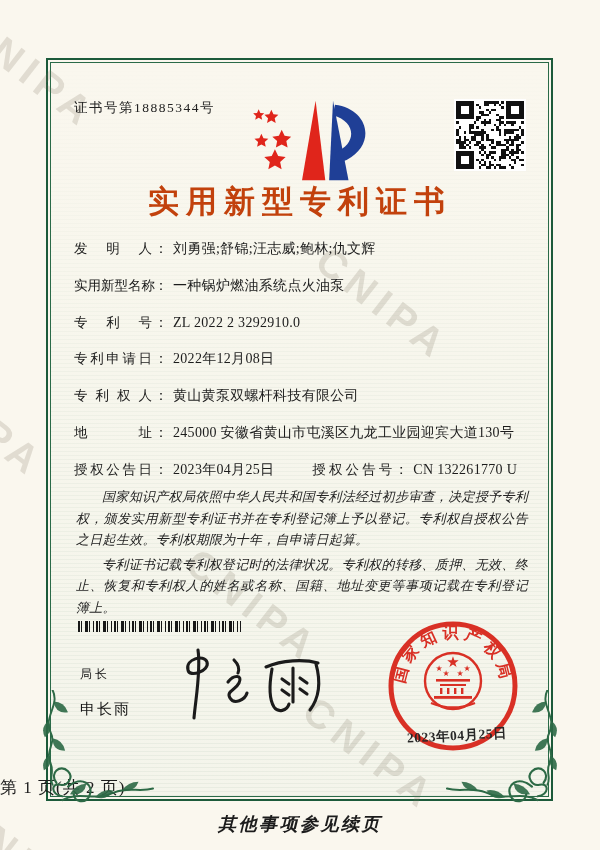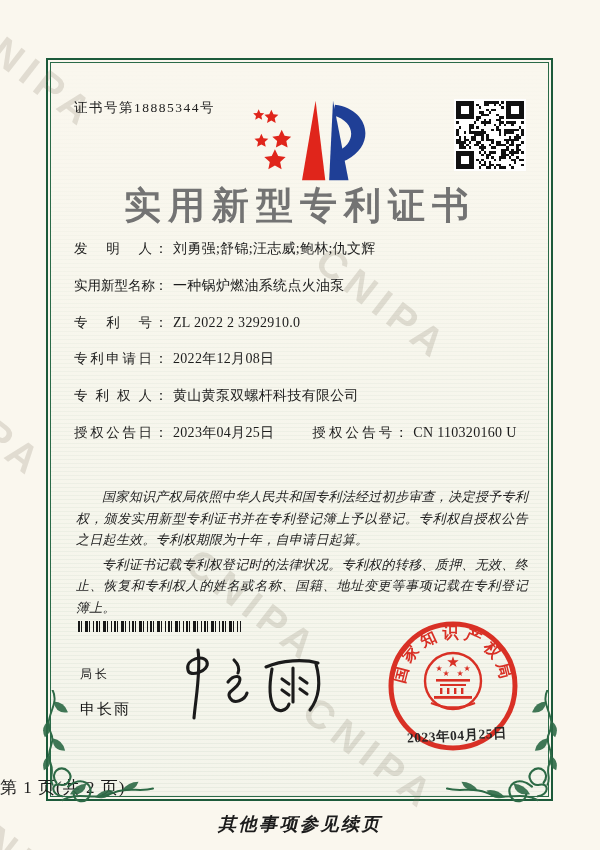--- a/index.html
+++ b/index.html
@@ -12,22 +12,22 @@
        linear-gradient(180deg, rgba(250,247,238,0.95) 0%, rgba(244,245,235,0.55) 45%, rgba(233,240,229,0.35) 100%),
        repeating-linear-gradient(180deg, rgba(70,120,90,0.10) 0 1px, rgba(0,0,0,0) 1px 4px);}
   
   .wm{position:absolute;z-index:2;font-family:"Liberation Sans","DejaVu Sans",sans-serif;
       font-weight:bold;font-size:40px;letter-spacing:7px;color:rgba(125,115,95,0.20);
       transform:rotate(38deg);transform-origin:left top;white-space:nowrap;pointer-events:none;}
   .content{position:absolute;inset:0;z-index:3;}
   .cert-number{position:absolute;left:74px;top:99px;font-size:13.5px;letter-spacing:1.5px;color:#222;}
   .logo{position:absolute;left:240px;top:95px;width:126px;height:92px;}
   .qr{position:absolute;left:454px;top:99px;width:72px;height:72px;}
-  .title{position:absolute;left:0;right:0;top:181px;text-align:center;font-size:37px;font-weight:bold;
-         letter-spacing:7px;color:#737373;}
+  .title{position:absolute;left:0;right:0;top:181px;text-align:center;font-size:31px;font-weight:bold;
+         letter-spacing:7px;color:#c2410c;}
   .rows{position:absolute;left:74px;top:240px;width:466px;font-size:14px;}
   .row{height:36.8px;white-space:nowrap;}
   .flabel{display:inline-block;width:78px;text-align:justify;text-align-last:justify;font-size:13.5px;vertical-align:baseline;}
   .fcolon{margin:0 5px 0 2px;}
   .fvalue{font-size:14px;letter-spacing:0.3px;}
   .flabel2{display:inline-block;width:80px;margin-left:38px;text-align:justify;text-align-last:justify;font-size:13.5px;}
   .paras{position:absolute;left:76px;top:486px;width:452px;font-size:13px;line-height:21.5px;
          font-style:italic;letter-spacing:0.3px;text-align:justify;color:#222;font-family:Liberation Serif, serif;}
   .paras p{margin:0 0 3px 0;text-indent:2em;}
   .barcode{position:absolute;left:78px;top:621px;width:163px;height:11px;
@@ -106,21 +106,24 @@
       <div class="row">
         <span class="flabel">专利号</span><span class="fcolon">：</span><span class="fvalue">ZL 2022 2 3292910.0</span>
       </div>
       <div class="row">
         <span class="flabel">专利申请日</span><span class="fcolon">：</span><span class="fvalue">2022年12月08日</span>
       </div>
       <div class="row">
         <span class="flabel">专利权人</span><span class="fcolon">：</span><span class="fvalue">黄山黄泵双螺杆科技有限公司</span>
       </div>
       <div class="row">
-        <span class="flabel">授权公告日</span><span class="fcolon">：</span><span class="fvalue">2023年04月25日</span><span class="flabel2">授权公告号</span><span class="fcolon">：</span><span class="fvalue">CN 110320160 U</span>
+        <span class="flabel">地址</span><span class="fcolon">：</span><span class="fvalue">245000 安徽省黄山市屯溪区九龙工业园迎宾大道130号</span>
+      </div>
+      <div class="row">
+        <span class="flabel">授权公告日</span><span class="fcolon">：</span><span class="fvalue">2023年04月25日</span><span class="flabel2">授权公告号</span><span class="fcolon">：</span><span class="fvalue">CN 132261770 U</span>
       </div>
     </div>
 
     <div class="paras">
       <p>国家知识产权局依照中华人民共和国专利法经过初步审查，决定授予专利权，颁发实用新型专利证书并在专利登记簿上予以登记。专利权自授权公告之日起生效。专利权期限为十年，自申请日起算。</p>
       <p>专利证书记载专利权登记时的法律状况。专利权的转移、质押、无效、终止、恢复和专利权人的姓名或名称、国籍、地址变更等事项记载在专利登记簿上。</p>
     </div>
 
     <div class="barcode"></div>
 

